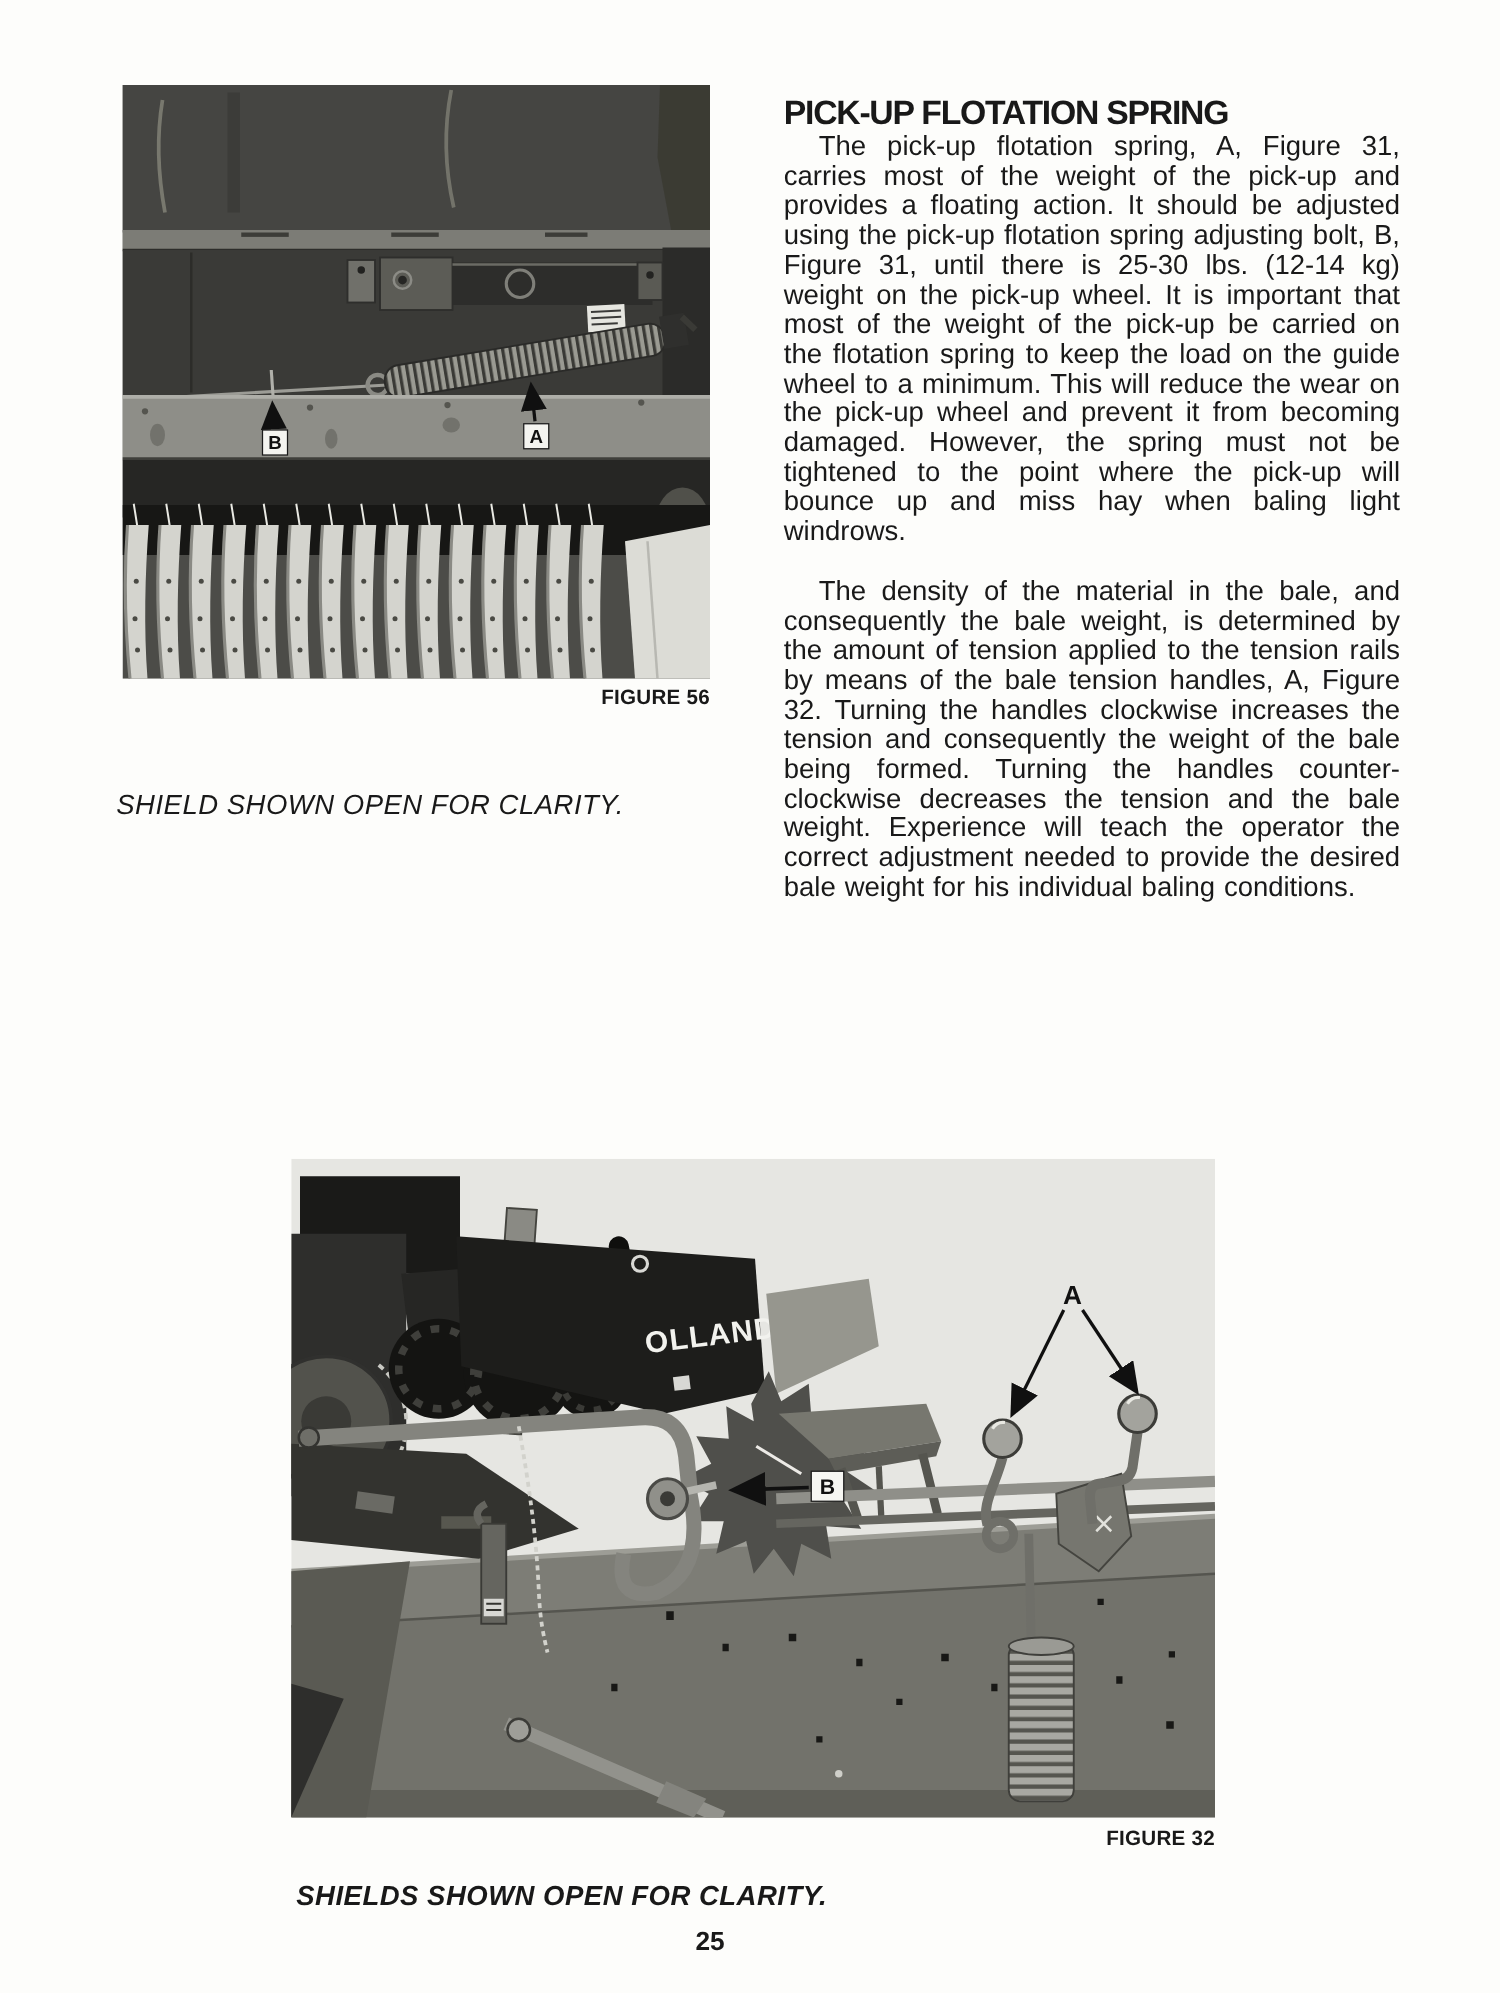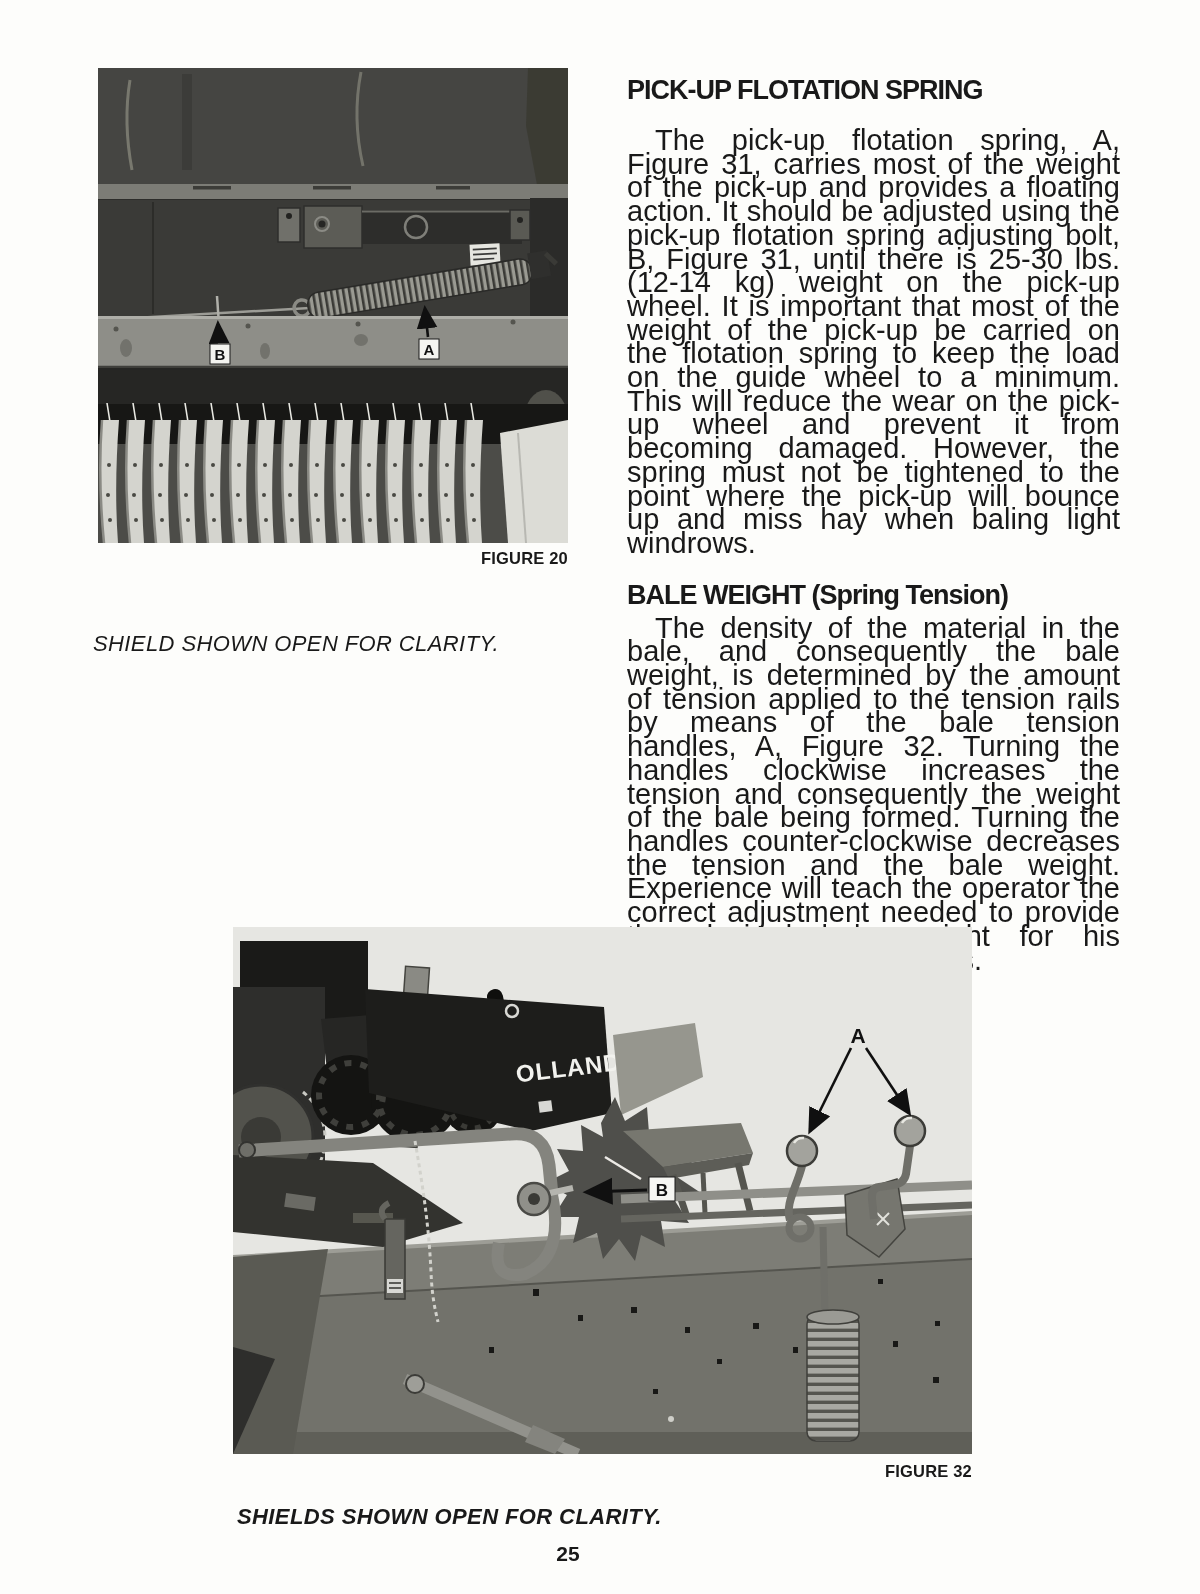--- a/index.html
+++ b/index.html
@@ -6,25 +6,25 @@
   body{
     width:1200px;height:1594px;position:relative;
     background:#fdfdfb;color:#191919;
     font-family:"Liberation Sans", sans-serif;
     overflow:hidden;
   }
   .photo{position:absolute;display:block;}
   .col{position:absolute;left:627px;top:75px;width:493px;}
   .sec-heading{
     font-size:27px;font-weight:bold;line-height:30px;
-    letter-spacing:-1px;margin:0 0 24px 0;white-space:nowrap;
+    letter-spacing:-1px;margin:0 0 0 0;white-space:nowrap;
   }
   .sec-heading.second{margin:0 0 7px 0;}
   .bodytext{
-    font-size:29px;line-height:23.7px;text-align:justify;
+    font-size:22px;line-height:23.7px;text-align:justify;
     text-indent:28px;margin:0 0 24px 0;
     word-spacing:1px;
   }
   .fig-caption{
     position:absolute;font-size:16.5px;font-weight:bold;
     text-align:right;letter-spacing:0.2px;
   }
   .fig-note{
     position:absolute;font-size:22px;font-style:italic;
     letter-spacing:0.4px;white-space:nowrap;
@@ -148,28 +148,27 @@
     <text x="122" y="291.5" font-size="15" font-weight="bold" fill="#111" text-anchor="middle">B</text>
   </g>
 
   <g>
     <path d="M330,269 L327,241" stroke="#101010" stroke-width="2.6" marker-end="url(#ah1)"></path>
     <rect x="321" y="271" width="20" height="20" fill="#f4f4f0" stroke="#1a1a1a" stroke-width="1"></rect>
     <text x="331" y="286.5" font-size="15" font-weight="bold" fill="#111" text-anchor="middle">A</text>
   </g>
 </svg>
 
-<div class="fig-caption" style="left:98px;top:549px;width:470px;">FIGURE 20</div>
+<div class="fig-caption" style="left:98px;top:549px;width:470px;">FIGURE 56</div>
 
 <div class="fig-note" style="left:93px;top:631px;">SHIELD SHOWN OPEN FOR CLARITY.</div>
 
 <div class="col">
   <h2 class="sec-heading">PICK-UP FLOTATION SPRING</h2>
   <p class="bodytext">The pick-up flotation spring, A, Figure 31, carries most of the weight of the pick-up and provides a floating action. It should be adjusted using the pick-up flotation spring adjusting bolt, B, Figure 31, until there is 25-30 lbs. (12-14 kg) weight on the pick-up wheel. It is important that most of the weight of the pick-up be carried on the flotation spring to keep the load on the guide wheel to a minimum. This will reduce the wear on the pick-up wheel and prevent it from becoming damaged. However, the spring must not be tightened to the point where the pick-up will bounce up and miss hay when baling light windrows.</p>
-  <h2 class="sec-heading second">BALE WEIGHT (Spring Tension)</h2>
   <p class="bodytext">The density of the material in the bale, and consequently the bale weight, is determined by the amount of tension applied to the tension rails by means of the bale tension handles, A, Figure 32. Turning the handles clockwise increases the tension and consequently the weight of the bale being formed. Turning the handles counter-clockwise decreases the tension and the bale weight. Experience will teach the operator the correct adjustment needed to provide the desired bale weight for his individual baling conditions.</p>
 </div>
 
 <svg class="photo" style="left:233px;top:927px;" width="739" height="527" viewBox="0 0 739 527">
   <defs>
     <pattern id="coil2" width="52" height="9" patternUnits="userSpaceOnUse">
       <rect width="52" height="9" fill="#a8a8a2"></rect>
       <rect width="52" height="3.4" y="5.6" fill="#55554f"></rect>
     </pattern>
     <marker id="ah2" markerWidth="10" markerHeight="10" refX="8.5" refY="4.5" orient="auto">

